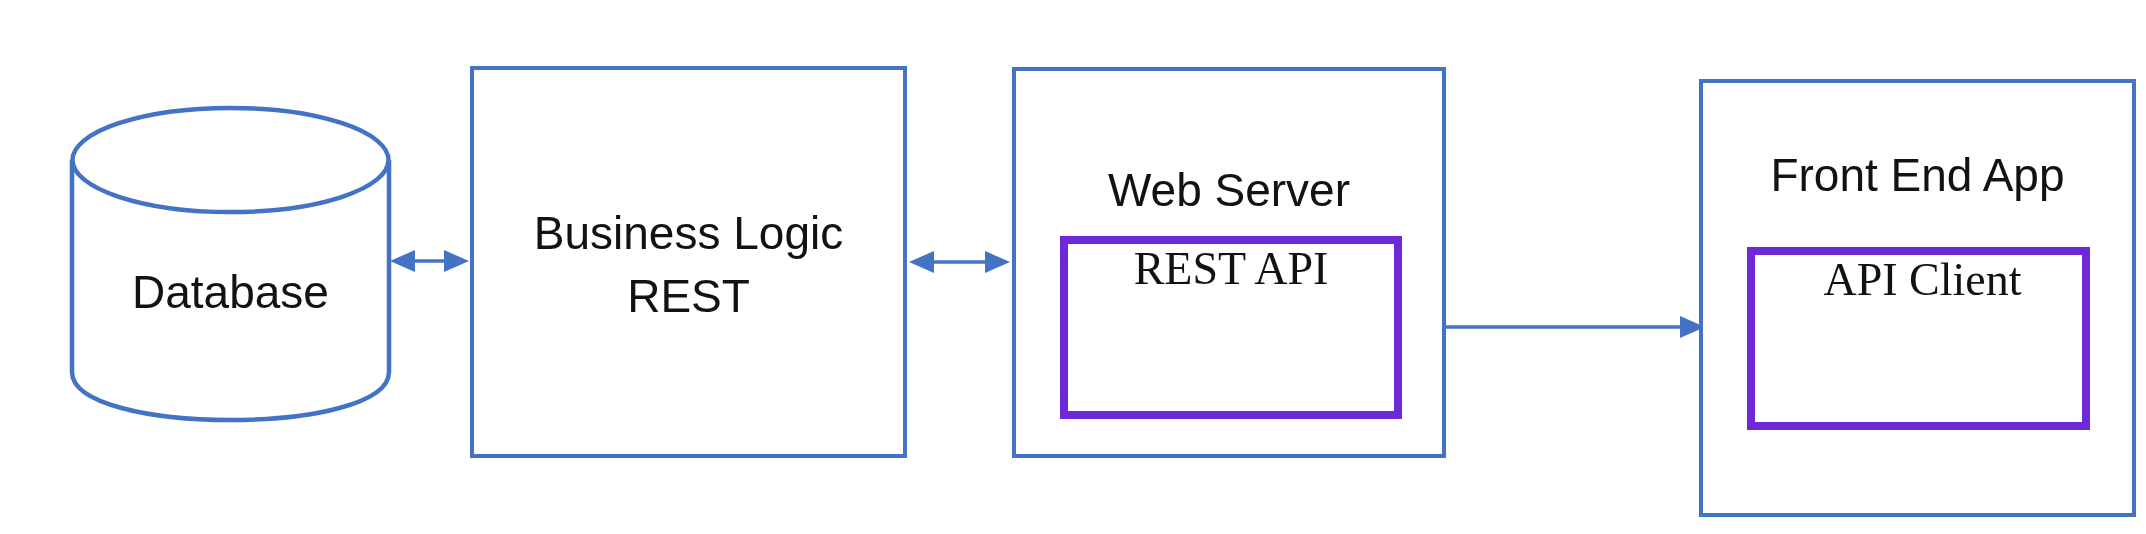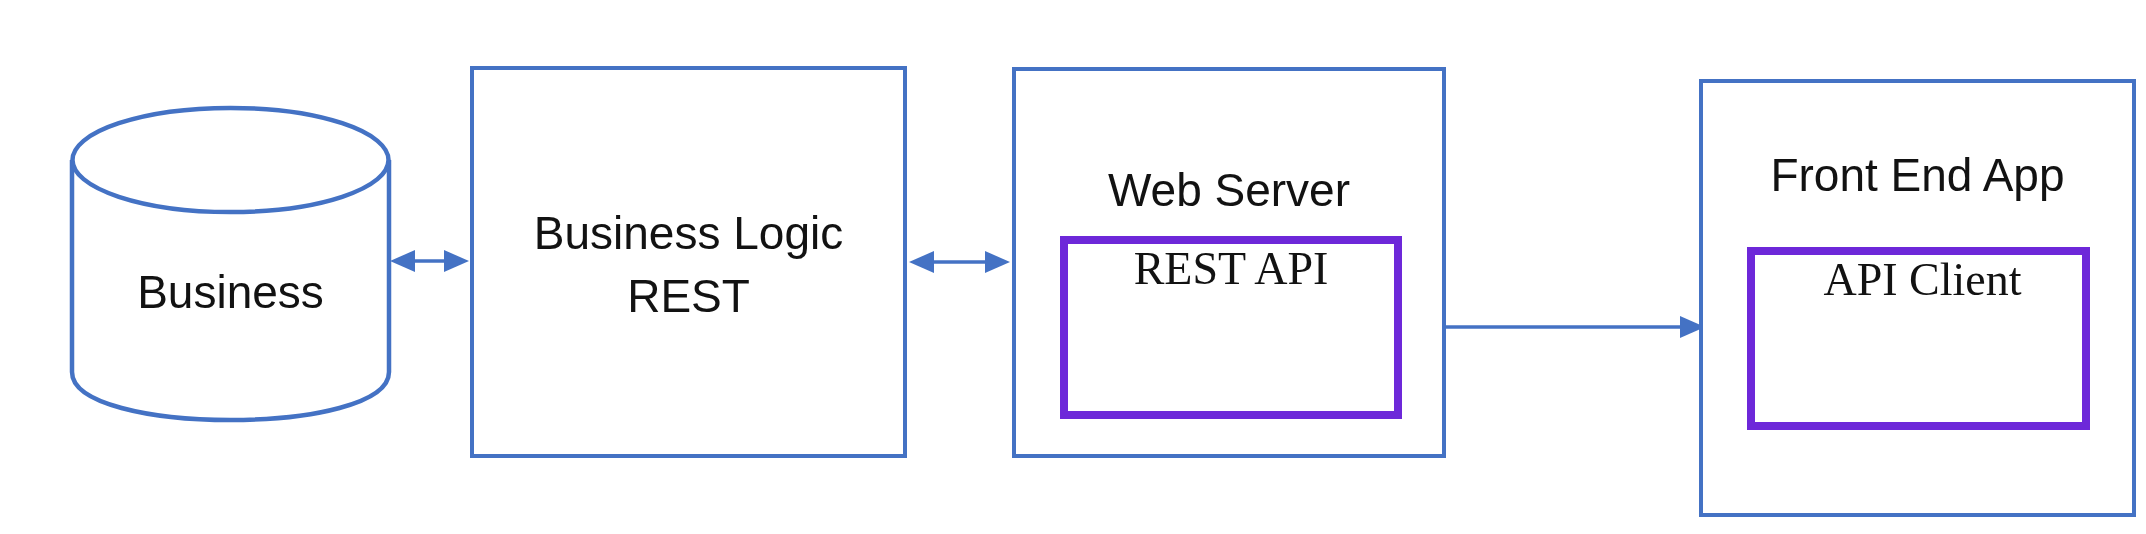--- a/index.html
+++ b/index.html
@@ -97,21 +97,21 @@
       <polygon points="1010,262 985,251 985,273" stroke="none"></polygon>
     </g>
 
     <g stroke="#4472C4" fill="#4472C4">
       <line x1="1426" y1="327" x2="1683" y2="327" stroke-width="3.5"></line>
       <polygon points="1404,327 1429,316 1429,338" stroke="none"></polygon>
       <polygon points="1705,327 1680,316 1680,338" stroke="none"></polygon>
     </g>
   </svg>
 
-  <div class="cylinder-label">Business</div>
+  <div class="cylinder-label">Database</div>
 
   <div class="node-box" style="left:470px; top:66px; width:437px; height:392px;">
     <div class="two-line-label">
       <span>Business Logic</span>
       <span>REST</span>
     </div>
   </div>
 
   <div class="node-box" style="left:1012px; top:67px; width:434px; height:391px;">
     <div class="node-title" style="top:66px;margin-top:25px;">Web Server</div>

